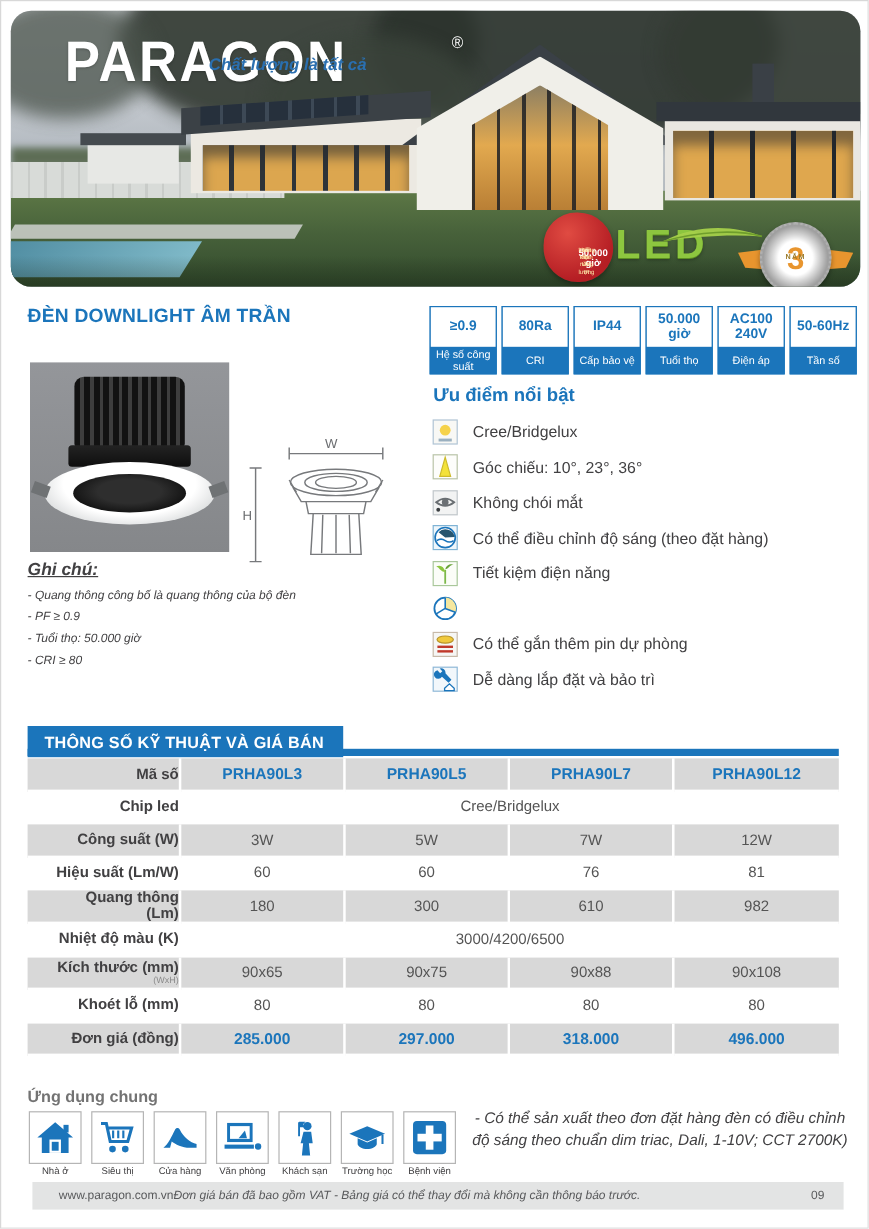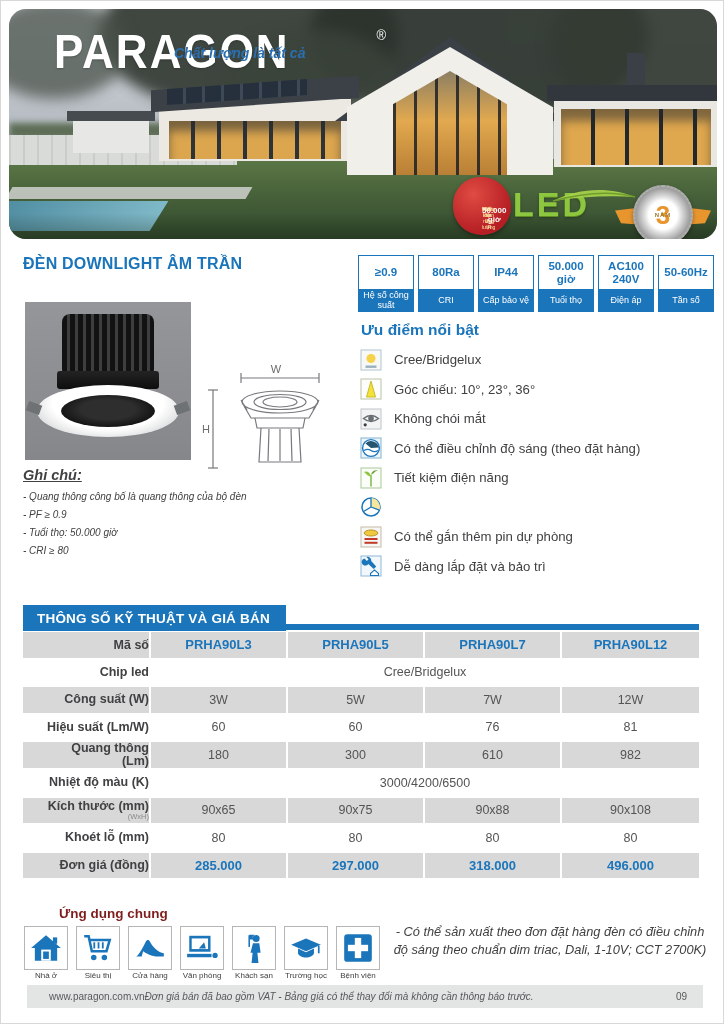--- a/index.html
+++ b/index.html
@@ -100,21 +100,21 @@
   .spec-table tr:nth-child(odd) { background:#d8d8d8; }
   .spec-table tr:nth-child(even) { background:#ffffff; }
   .spec-table td.lbl { text-align:right; padding-left:18px; font-weight:bold; color:#414042; }
   .spec-table td.val { text-align:center; color:#545454; }
   .spec-table td.model { text-align:center; color:#1b75bb; font-weight:bold; font-size:13px; }
   .spec-table td.price { color:#1b75bb; font-weight:bold; font-size:13px; }
   .spec-table .sub { font-size:7.5px; color:#8a8a8a; line-height:7px; font-weight:normal; }
   .spec-table .lblmain { line-height:13px; display:block; }
 
   
-  .apps-head { position:absolute; left:22px; top:905px; font-size:13.5px; font-weight:bold; color:#7f1d1d;margin-left:36px; }
+  .apps-head { position:absolute; left:22px; top:905px; font-size:13.5px; font-weight:bold; color:#737373; }
   .apps-row { position:absolute; left:22px; top:925px; display:flex; gap:6px; }
   .app { width:46px; display:flex; flex-direction:column; align-items:center; }
   .app-box { width:44px; height:44px; background:#fff; border:1px solid #b5b5b5; display:flex; align-items:center; justify-content:center; }
   .app-box svg { width:34px; height:34px; display:block; }
   .app-label { font-size:8px; color:#414042; margin-top:1px; white-space:nowrap; }
 
   .order-note { position:absolute; left:386px; top:922px; width:326px; font-size:12.8px; font-style:italic; color:#414042; line-height:17.5px; text-align:center; }
 
   
   .footer { position:absolute; left:26px; top:984px; width:676px; height:23px; background:#e3e4e4; display:flex; align-items:center; font-size:10px; color:#58595b; }

